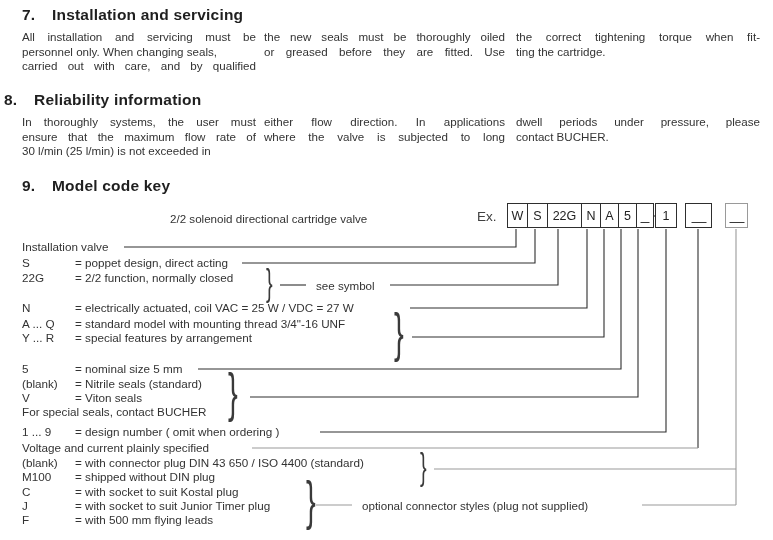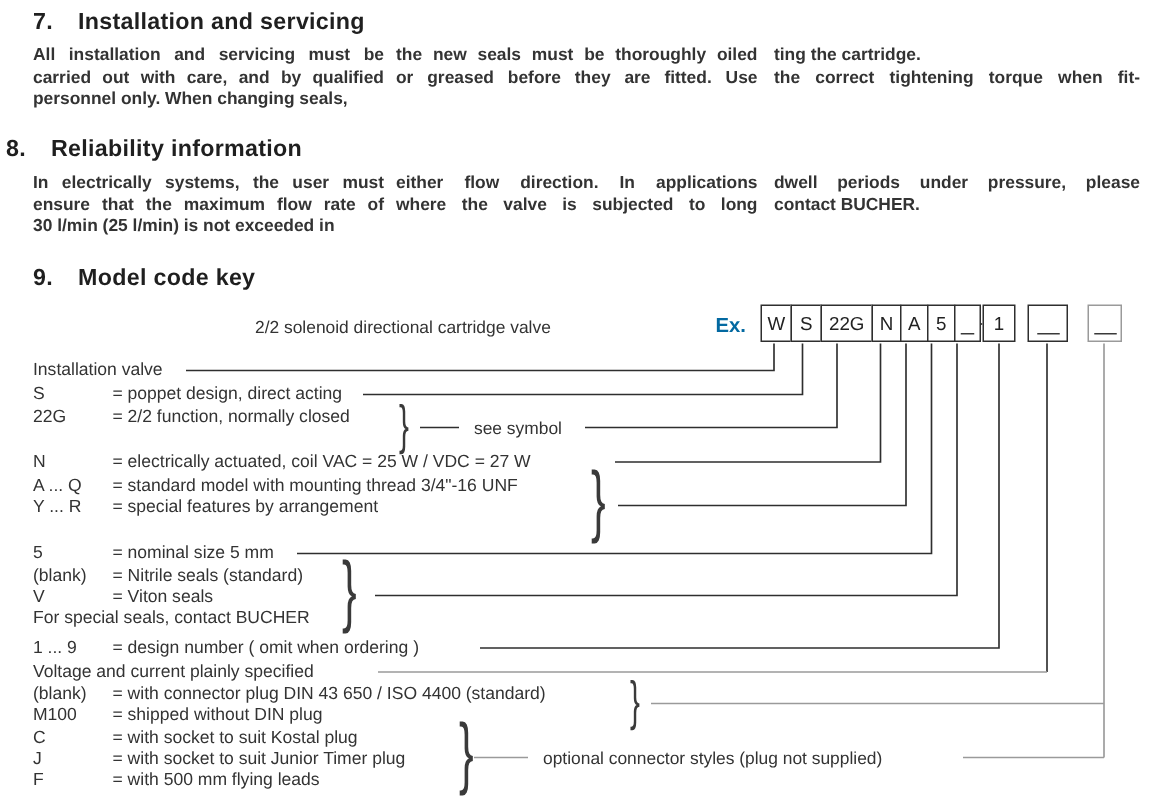--- a/index.html
+++ b/index.html
@@ -2,36 +2,36 @@
 <html><head>
 <meta charset="utf-8">
 <style>
   html,body{margin:0;padding:0;background:#fff;}
   .page{position:relative;width:773px;height:540px;background:#ffffff;overflow:hidden;
         font-family:"Liberation Sans","DejaVu Sans",sans-serif;color:#333;}
   .overlay{position:absolute;left:0;top:0;z-index:1;}
   .h{position:absolute;z-index:2;font-weight:bold;font-size:15.5px;color:#1f1f1f;letter-spacing:.2px;white-space:nowrap;}
   .h .num{display:inline-block;width:30px;}
   .col{position:absolute;z-index:2;font-size:11.6px;line-height:14.6px;color:#333;}
-  .col .ln{text-align:left;font-weight:bold;}
+  .col .ln{text-align:left;}
   .col .ln.j{text-align:justify;text-align-last:justify;}
   .krow{position:absolute;z-index:2;left:22px;font-size:11.7px;white-space:nowrap;color:#333;}
   .krow .code{display:inline-block;width:53px;}
   .krow.full .code{width:auto;}
   .cellrow{position:absolute;z-index:3;left:507px;top:203px;display:flex;}
   .cell{height:23px;border:1px solid #2e2e2e;margin-left:-1px;display:flex;align-items:center;
         justify-content:center;font-size:12.5px;color:#222;position:relative;background:#fff;}
   .cell:first-child{margin-left:0;}
   .bigbox{position:absolute;z-index:3;top:203px;height:23px;border:1px solid #2e2e2e;display:flex;
           align-items:center;justify-content:center;font-size:12.5px;color:#222;background:#fff;}
   .graybox{border-color:#9a9a9a;}
   .blankmark{position:absolute;bottom:4px;left:50%;transform:translateX(-50%);border-bottom:1.4px solid #3a3a3a;}
   .ann{position:absolute;z-index:2;font-size:11.6px;color:#333;white-space:nowrap;}
   .cap{position:absolute;z-index:2;font-size:11.6px;color:#333;white-space:nowrap;}
-  .exl{position:absolute;z-index:2;font-size:13.5px;color:#0369a1;white-space:nowrap;font-weight:bold;}
+  .exl{position:absolute;z-index:2;font-size:13.5px;color:#404040;white-space:nowrap;}
   svg text.brace{font-family:"Liberation Sans","DejaVu Sans",sans-serif;fill:#3a3a3a;}
 </style>
 </head>
 <body>
 
 <div class="page">
 
   <svg class="overlay" width="773" height="540" viewBox="0 0 773 540">
     <g fill="none" stroke="#2e2e2e" stroke-width="1.1">
       <path d="M124 247 H516 V229"></path>
@@ -58,37 +58,37 @@
     <text class="brace" font-size="53" transform="translate(228 411) scale(0.55 1)">}</text>
     <text class="brace" font-size="36" transform="translate(420 479) scale(0.55 1)">}</text>
     <text class="brace" font-size="53" transform="translate(306 519) scale(0.55 1)">}</text>
   </svg>
 
   <div class="h" style="left:22px;top:6px">
     <span class="num">7.</span><span>Installation and servicing</span>
   </div>
   <div class="col" style="left:22px;top:30px;width:234px">
     <div class="ln j">All installation and servicing must be</div>
+    <div class="ln">personnel only. When changing seals,</div>
     <div class="ln j">carried out with care, and by qualified</div>
-    <div class="ln">personnel only. When changing seals,</div>
   </div>
   <div class="col" style="left:264px;top:30px;width:241px">
     <div class="ln j">the new seals must be thoroughly oiled</div>
     <div class="ln j">or greased before they are fitted. Use</div>
   </div>
   <div class="col" style="left:516px;top:30px;width:244px">
+    <div class="ln j">the correct tightening torque when fit-</div>
     <div class="ln">ting the cartridge.</div>
-    <div class="ln j">the correct tightening torque when fit-</div>
   </div>
 
   <div class="h" style="left:4px;top:91px">
     <span class="num">8.</span><span>Reliability information</span>
   </div>
   <div class="col" style="left:22px;top:115px;width:234px">
-    <div class="ln j">In electrically systems, the user must</div>
+    <div class="ln j">In thoroughly systems, the user must</div>
     <div class="ln j">ensure that the maximum flow rate of</div>
     <div class="ln">30 l/min (25 l/min) is not exceeded in</div>
   </div>
   <div class="col" style="left:516px;top:115px;width:244px">
     <div class="ln j">dwell periods under pressure, please</div>
     <div class="ln">contact BUCHER.</div>
   </div>
   <div class="col" style="left:264px;top:115px;width:241px">
     <div class="ln j">either flow direction. In applications</div>
     <div class="ln j">where the valve is subjected to long</div>

